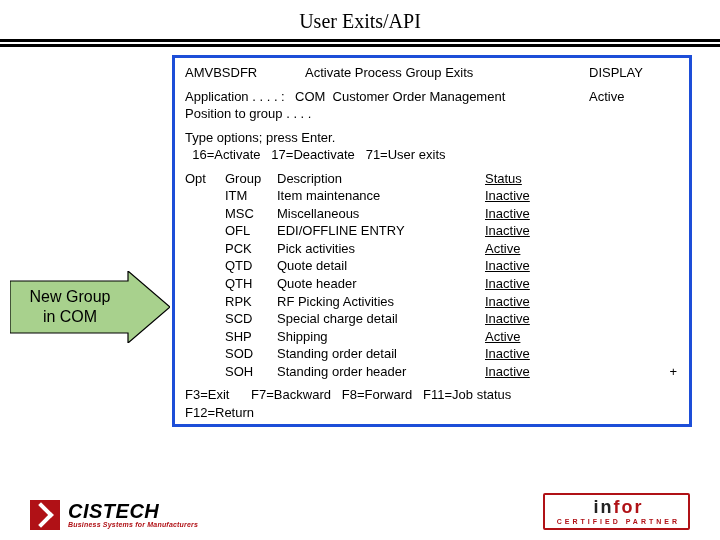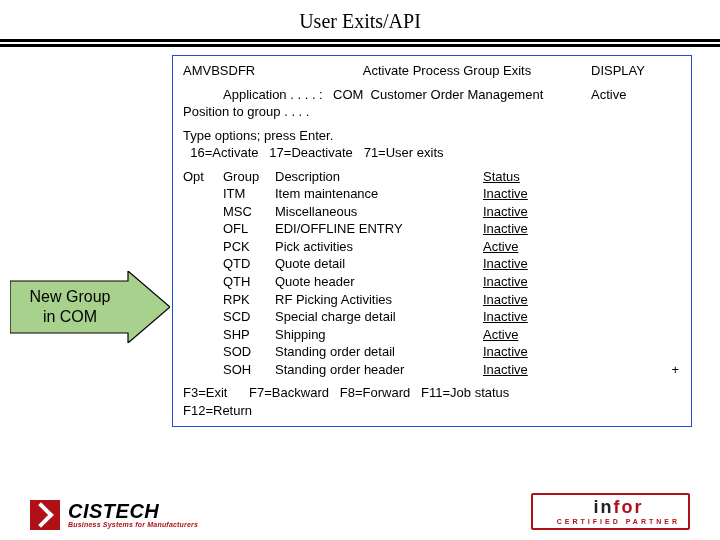--- a/index.html
+++ b/index.html
@@ -59,33 +59,33 @@
     font-size: 16px;
     color: #000;
     line-height: 1.25;
   }
   .panel {
     position: absolute;
     left: 172px;
     top: 0;
     width: 520px;
     height: 372px;
-    border: 1px solid #1d4ed8;
+    border: 3px solid #1d4ed8;
     padding: 6px 10px 4px 10px;
     box-sizing: border-box;
     font-size: 13px;
     color: #000;
     line-height: 1.35;
   }
   .row { display: flex; }
   .hdr .left  { width: 120px; }
-  .hdr .mid   { flex: 1; text-align: center; }
+  .hdr .mid   { flex: 1; }
   .hdr .right { width: 90px; text-align: left; }
   .gap { height: 6px; }
-  .appline .label { width: 110px; margin-left: 40px; }
+  .appline .label { width: 110px; }
   .appline .val   { flex: 1; }
   .appline .status{ width: 90px; }
   .posline .label { width: 150px; }
   .list-block { margin-top: 6px; }
   .list-hdr, .list-row {
     display: flex;
     font-size: 13px;
   }
   .col-opt   { width: 40px; }
   .col-grp   { width: 52px; }
@@ -134,21 +134,21 @@
   }
   .cistech-text .tag {
     font-size: 7px;
     color: #b01116;
     font-weight: 700;
     font-style: italic;
     letter-spacing: 0.2px;
   }
   .infor-badge {
     border: 2px solid #b01116;
-    padding: 2px 8px 3px 24px;
+    padding: 2px 8px 3px 12px;
     text-align: center;
     border-radius: 2px;
   }
   .infor-badge .brand {
     font-size: 18px;
     letter-spacing: 2px;
     color: #b01116;
     font-weight: 600;
   }
   .infor-badge .brand .dark { color: #222; }

